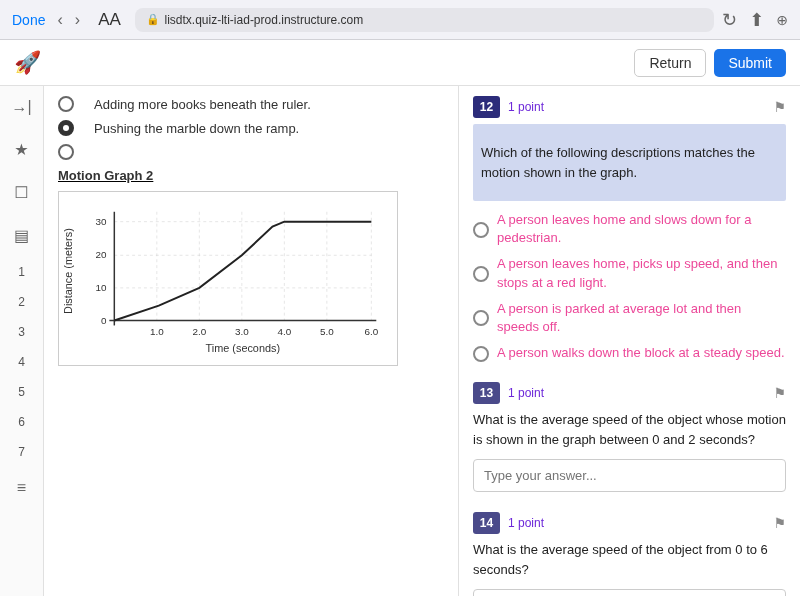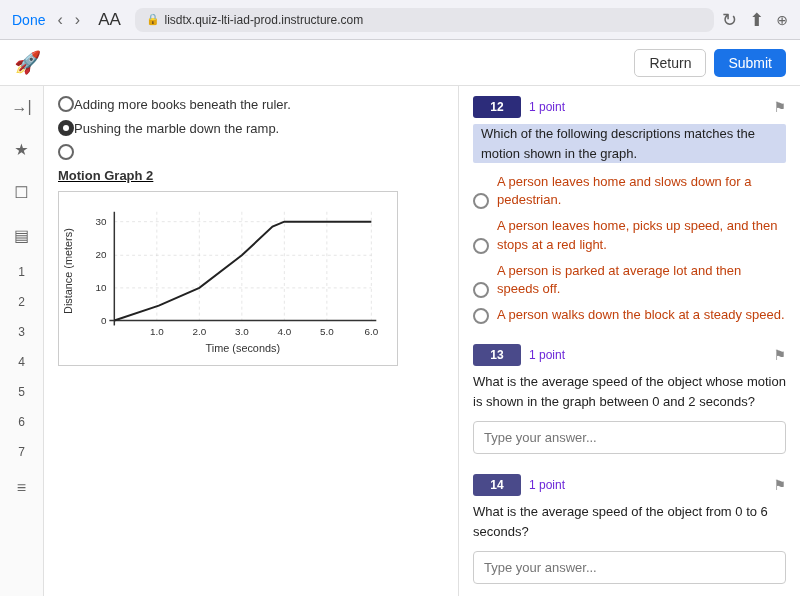--- a/index.html
+++ b/index.html
@@ -145,21 +145,21 @@
       flex-shrink: 0;
       padding: 10px 14px;
       overflow-y: auto;
       border-right: 1px solid #e0e0e0;
     }
 
     
     .answer-option {
       display: flex;
       align-items: center;
-      gap: 0;
+      gap: 20px;
       margin-bottom: 8px;
       font-size: 13px;
       color: #333;
     }
     .radio-circle {
       width: 16px;
       height: 16px;
       border-radius: 50%;
       border: 2px solid #666;
       flex-shrink: 0;
@@ -216,21 +216,21 @@
       display: flex;
       align-items: center;
       gap: 8px;
       margin-bottom: 6px;
     }
     .question-num-badge {
       background: #4a4a8a;
       color: #fff;
       font-size: 12px;
       font-weight: 600;
-      width: 48px;
+      width: 27px;
       height: 22px;
       border-radius: 3px;
       display: flex;
       align-items: center;
       justify-content: center;
     }
     .question-num-badge.active {
       background: #2c2c7a;
     }
     .question-points {
@@ -244,31 +244,31 @@
       cursor: pointer;
     }
     .question-text {
       font-size: 13px;
       color: #222;
       line-height: 1.5;
       margin-bottom: 10px;
     }
     .question-text.highlighted {
       background: #d0d8f0;
-      padding: 0 8px;
+      padding: 19px 8px;
       border-radius: 2px;
     }
 
     .radio-option {
       display: flex;
-      align-items: flex-end;
+      align-items: center;
       gap: 8px;
       margin-bottom: 8px;
       font-size: 13px;
-      color: #c2410c;
+      color: #ec4899;
       line-height: 1.4;
     }
     .radio-opt-circle {
       width: 16px;
       height: 16px;
       border-radius: 50%;
       border: 2px solid #888;
       flex-shrink: 0;
       margin-top: 1px;
     }

